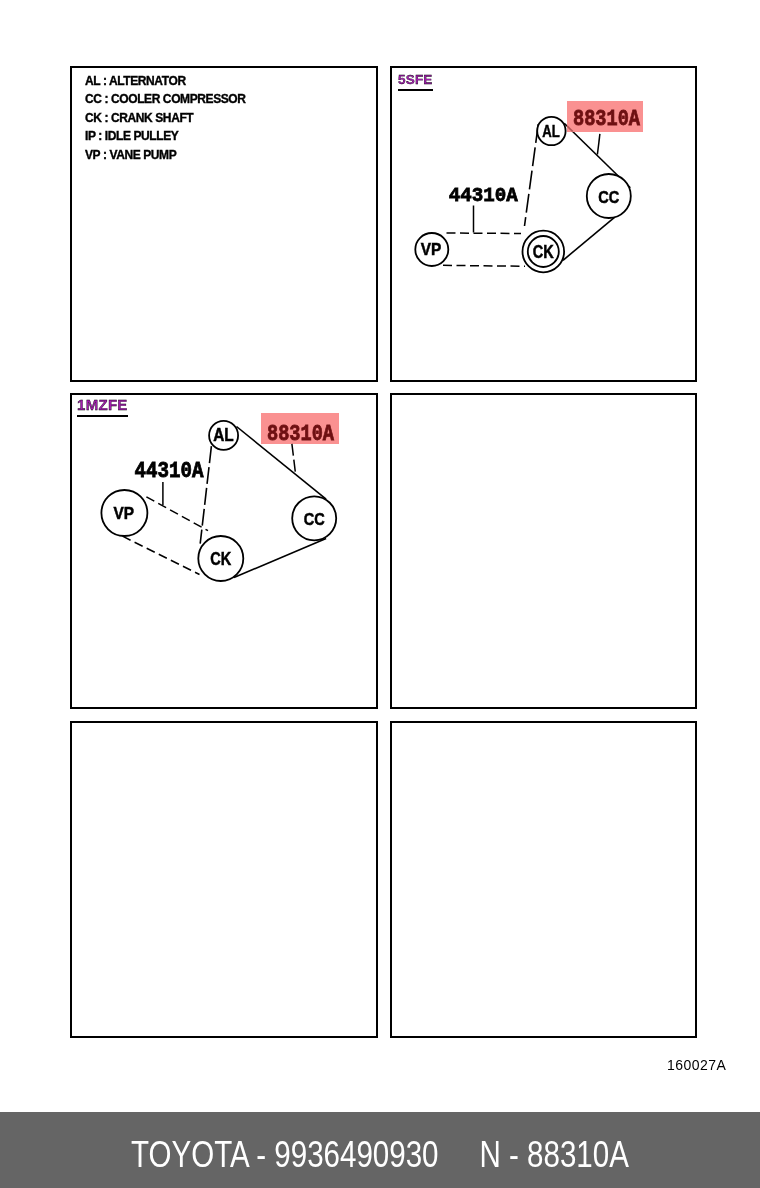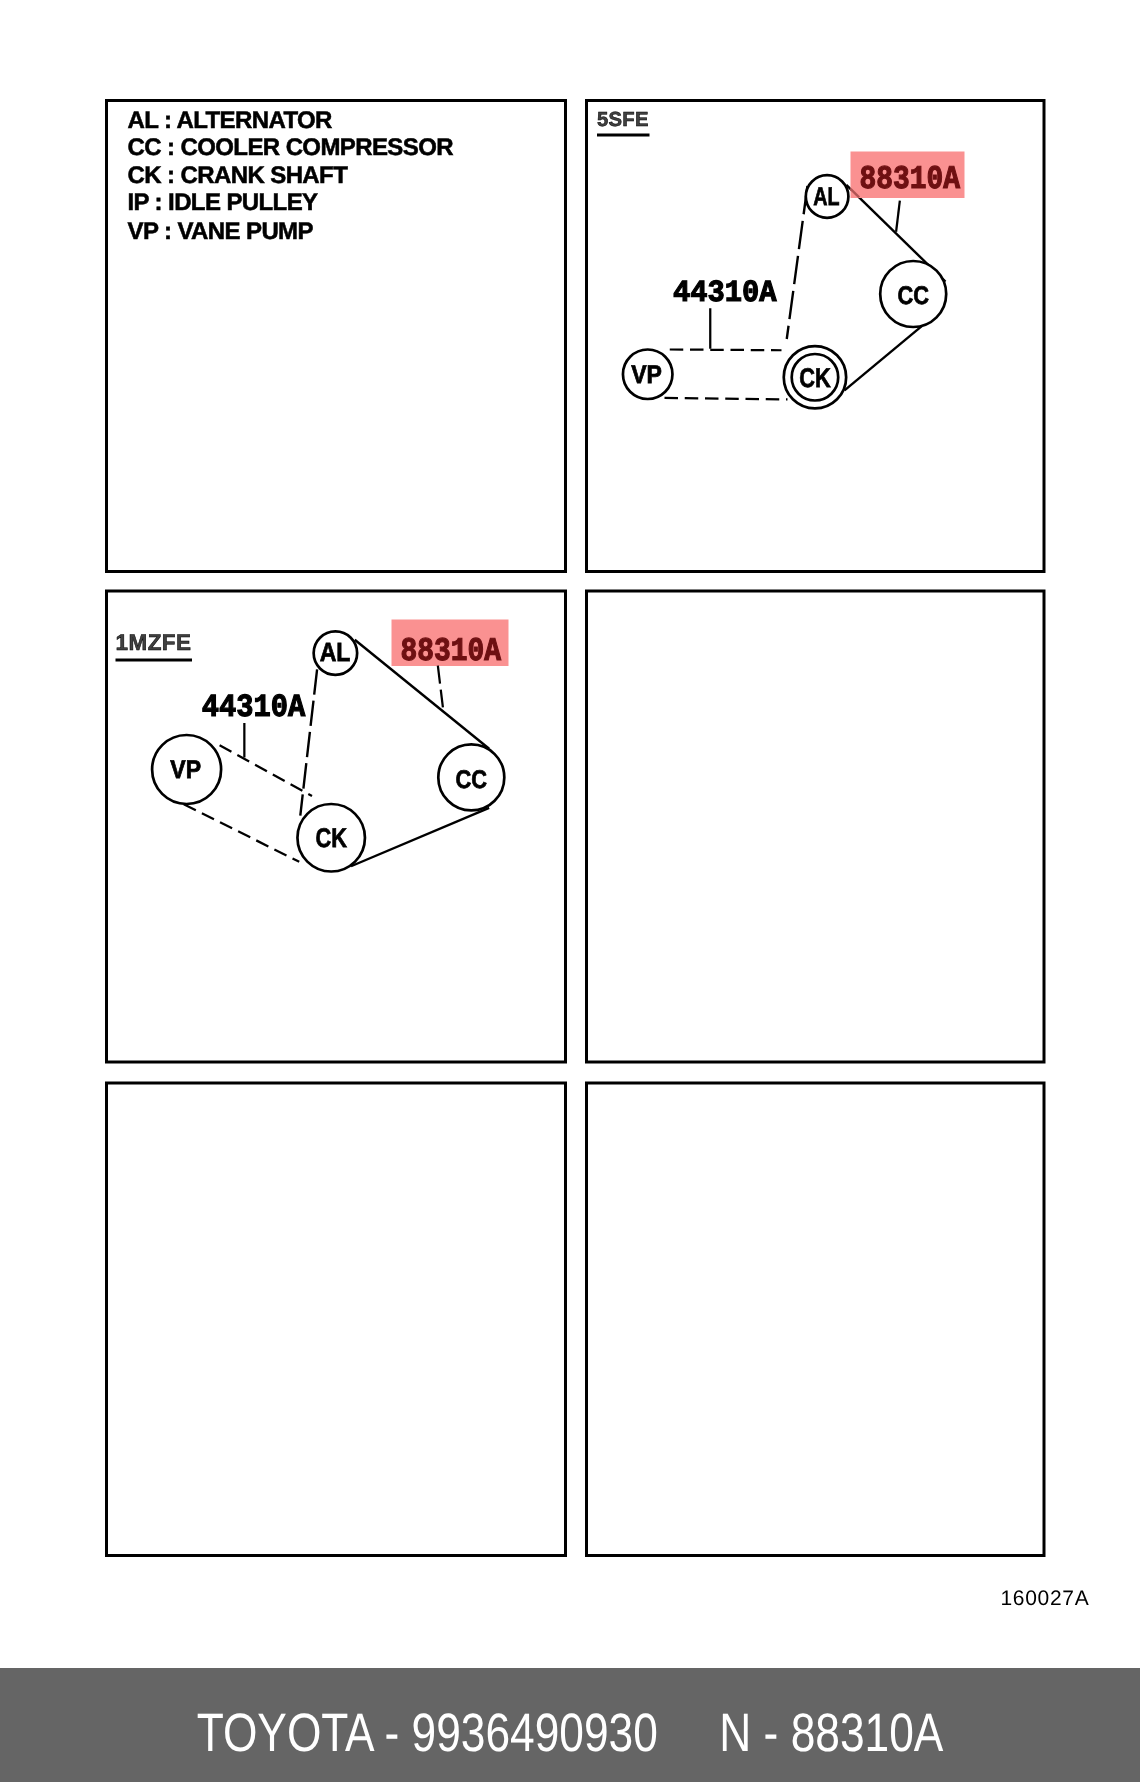--- a/index.html
+++ b/index.html
@@ -1,30 +1,30 @@
 <!DOCTYPE html>
 <html><head>
 <meta charset="utf-8">
 <style>
   html,body{margin:0;padding:0;}
   body{width:760px;height:1188px;background:#fff;position:relative;
        font-family:"Liberation Sans",sans-serif;overflow:hidden;will-change:transform;}
   .box{position:absolute;border:2px solid #000;background:#fff;box-sizing:border-box;}
-  .dlabel{position:absolute;font-weight:bold;font-size:14px;color:#404040;-webkit-text-stroke:0.35px #000;}
+  .dlabel{position:absolute;font-weight:bold;font-size:14px;color:#a21caf;-webkit-text-stroke:0.35px #000;}
   .dlabel span{border-bottom:2px solid #000;padding-bottom:2px;}
   svg{position:absolute;}
   svg text{font-family:"Liberation Sans",sans-serif;}
   .pn{font-family:"Liberation Mono",monospace;font-weight:bold;}
 </style>
 </head>
 <body>
 
 <div class="box" style="left:70px;top:66px;width:308px;height:316px;"></div>
 
-<div style="position:absolute;left:85px;top:72px;font-weight:bold;font-size:16px;line-height:18.4px;letter-spacing:-0.4px;color:#000;-webkit-text-stroke:0.35px #000;">
+<div style="position:absolute;left:85px;top:72px;font-weight:bold;font-size:12px;line-height:18.4px;letter-spacing:-0.4px;color:#000;-webkit-text-stroke:0.35px #000;">
 AL : ALTERNATOR<br>
 CC : COOLER COMPRESSOR<br>
 CK : CRANK SHAFT<br>
 IP : IDLE PULLEY<br>
 VP : VANE PUMP
 </div>
 
 <div class="box" style="left:390px;top:66px;width:307px;height:316px;"></div>
 
 <div class="dlabel" style="left:398px;top:72px;font-size:13.5px;letter-spacing:0.2px;"><span>5SFE</span></div>
@@ -67,21 +67,21 @@
 
   <text x="543.3" y="257.8" font-size="18" font-weight="bold" text-anchor="middle" stroke="#000" stroke-width="0.5" textLength="21" lengthAdjust="spacingAndGlyphs">CK</text>
 
   <circle cx="431.8" cy="249.5" r="16.5" fill="#fff" stroke="#000" stroke-width="1.8"></circle>
 
   <text x="431" y="255.2" font-size="17" font-weight="bold" text-anchor="middle" stroke="#000" stroke-width="0.5" textLength="20.5" lengthAdjust="spacingAndGlyphs">VP</text>
 </svg>
 
 <div class="box" style="left:70px;top:393px;width:308px;height:316px;"></div>
 
-<div class="dlabel" style="left:77px;top:420px;font-size:15px;letter-spacing:0.3px;"><span>1MZFE</span></div>
+<div class="dlabel" style="left:77px;top:396px;font-size:15px;letter-spacing:0.3px;"><span>1MZFE</span></div>
 
 <svg style="left:72px;top:395px;" width="303" height="311" viewBox="72 395 303 311">
 
   <line x1="236.5" y1="426.5" x2="326.1" y2="499.2" stroke="#000" stroke-width="1.6"></line>
 
   <line x1="326.1" y1="538.6" x2="234" y2="577.5" stroke="#000" stroke-width="1.6"></line>
 
   <line x1="211.4" y1="446.2" x2="200.2" y2="543.7" stroke="#000" stroke-width="1.6" stroke-dasharray="17,4"></line>
 
   <line x1="146.4" y1="496.8" x2="208" y2="530.7" stroke="#000" stroke-width="1.5" stroke-dasharray="9,4.5"></line>

